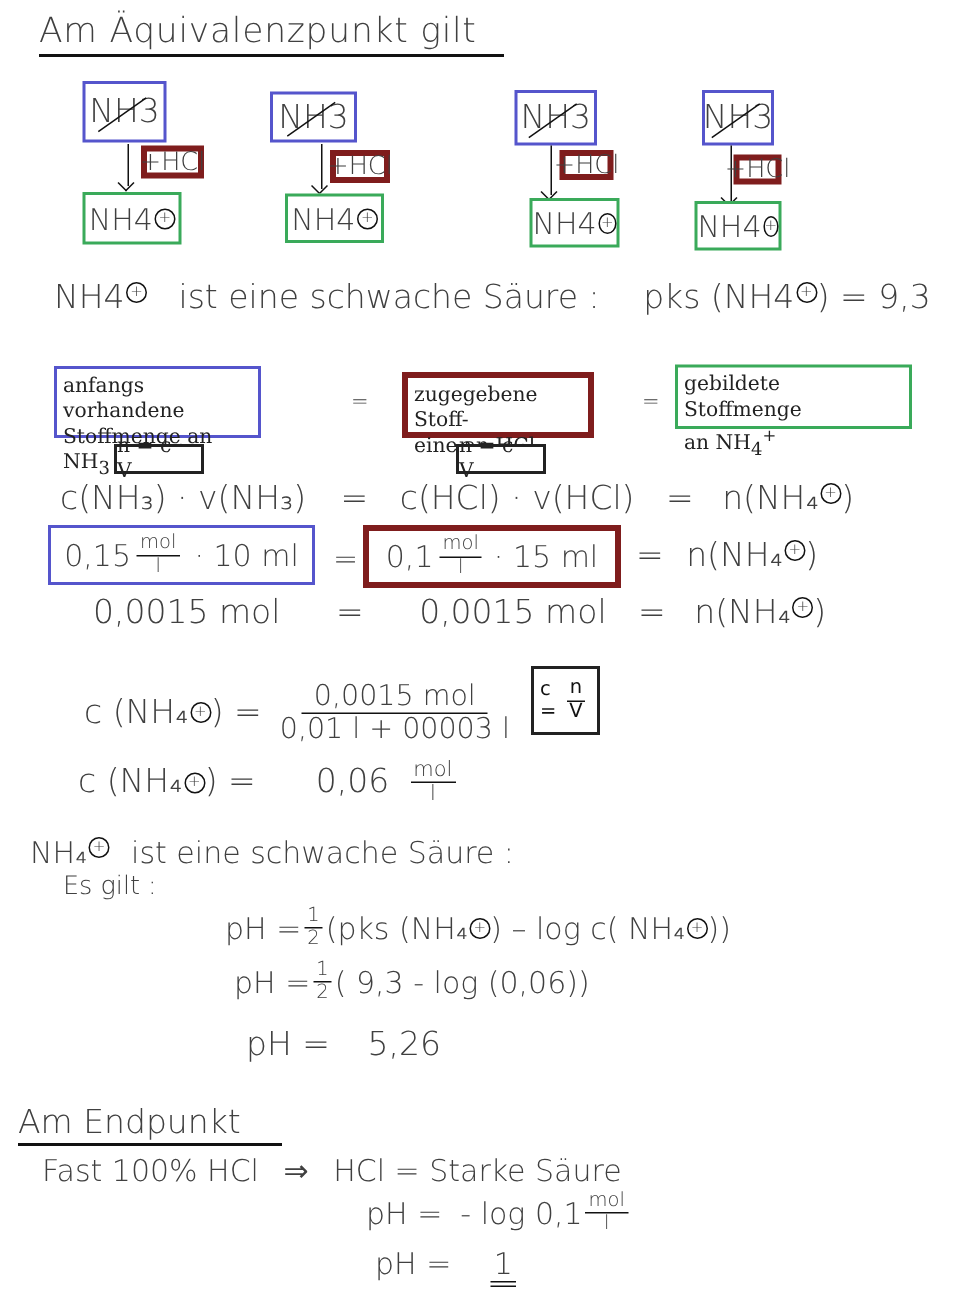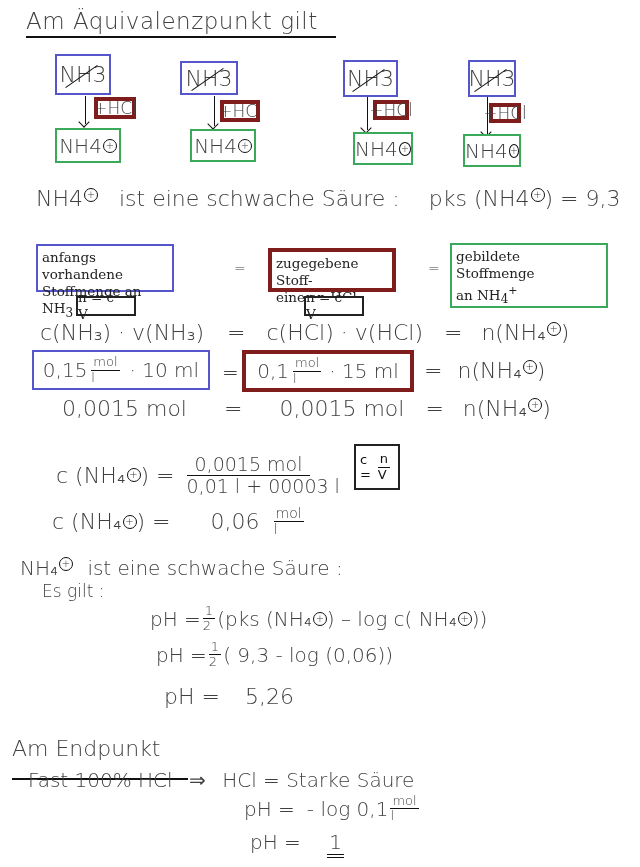--- a/index.html
+++ b/index.html
@@ -21,21 +21,21 @@
   .center { display: flex; align-items: center; justify-content: center; }
   .sup { font-size: 11px; vertical-align: super; }
   .sub { font-size: 12px; vertical-align: sub; }
   .circ { display: inline-block; width: 12px; height: 12px; border: 1.4px solid #111; border-radius: 50%;
           font-size: 10px; line-height: 12px; text-align: center; vertical-align: super; margin-left: 1px; }
   .arrow { position: absolute; width: 0; border-left: 1.6px solid #111; }
   .arrow::after { content: ""; position: absolute; left: -6px; bottom: -2px; width: 7px; height: 7px;
                   border-right: 1.6px solid #111; border-bottom: 1.6px solid #111; transform: rotate(45deg); }
   .strike { position: relative; display: inline-block; }
   .strike::after { content: ""; position: absolute; left: 2px; right: 6px; top: 55%; border-top: 1.4px solid #111; transform: rotate(-35deg); }
-  .frac { display: inline-flex; flex-direction: column; align-items: flex-start; vertical-align: middle; margin: 0 4px; }
+  .frac { display: inline-flex; flex-direction: column; align-items: center; vertical-align: middle; margin: 0 4px; }
   .frac .num { border-bottom: 1.5px solid #111; padding: 0 2px; line-height: 1.1; }
   .frac .den { line-height: 1.1; }
   .frac.small { font-size: 13px; }
   .frac.print { font-family: "DejaVu Sans", sans-serif; font-size: 13px; }
   .dbl { border-bottom: 4px double #111; padding: 0 2px; }
 </style>
 </head>
 <body>
 
 <div class="abs hw title uline" style="left:26px; top:8px; width:310px; padding-bottom:2px;">
@@ -102,21 +102,21 @@
 <div class="box blue boxtxt" style="left:36px; top:244px; width:138px; height:48px;">
   <div>anfangs vorhandene</div>
   <div><span>Stoffmenge an NH</span><span class="sub">3</span></div>
 </div>
 <div class="abs hw" style="left:234px; top:260px; font-size:14px;">=</div>
 <div class="box red boxtxt" style="left:268px; top:248px; width:128px; height:44px;">
   <div>zugegebene Stoff-</div>
   <div>eine an HCl</div>
 </div>
 <div class="abs hw" style="left:428px; top:260px; font-size:14px;">=</div>
-<div class="box green boxtxt" style="left:450px; top:243px; width:158px; height:65px;">
+<div class="box green boxtxt" style="left:450px; top:243px; width:158px; height:43px;">
   <div>gebildete Stoffmenge</div>
   <div><span>an NH</span><span class="sub">4</span><span class="sup">+</span></div>
 </div>
 <div class="box black center boxtxt" style="left:76px; top:296px; width:60px; height:20px; padding:0;">
   <span>n = c · V</span>
 </div>
 <div class="box black center boxtxt" style="left:304px; top:296px; width:60px; height:20px; padding:0;">
   <span>n = c · V</span>
 </div>
 
@@ -214,21 +214,21 @@
       <span class="den">2</span>
     </span>
   <span>( 9,3 - log (0,06))</span>
 </div>
 
 <div class="abs hw hw-lg" style="left:164px; top:684px;">
   <span>pH =</span>
   <span style="margin-left:18px;">5,26</span>
 </div>
 
-<div class="abs hw hw-lg uline" style="left:12px; top:736px; width:176px; padding-bottom:17px;">
+<div class="abs hw hw-lg uline" style="left:12px; top:736px; width:176px; padding-bottom:1px;">
   <span>Am Endpunkt</span>
 </div>
 <div class="abs hw hw-md" style="left:28px; top:768px; width:600px;">
   <span>Fast  100% HCl</span>
   <span style="margin-left:10px;">⇒</span>
   <span style="margin-left:10px;">HCl = Starke Säure</span>
 </div>
 <div class="abs hw hw-md" style="left:244px; top:794px; display:flex; align-items:center;">
   <span>pH =</span>
   <span style="margin-left:12px;">- log 0,1</span>

